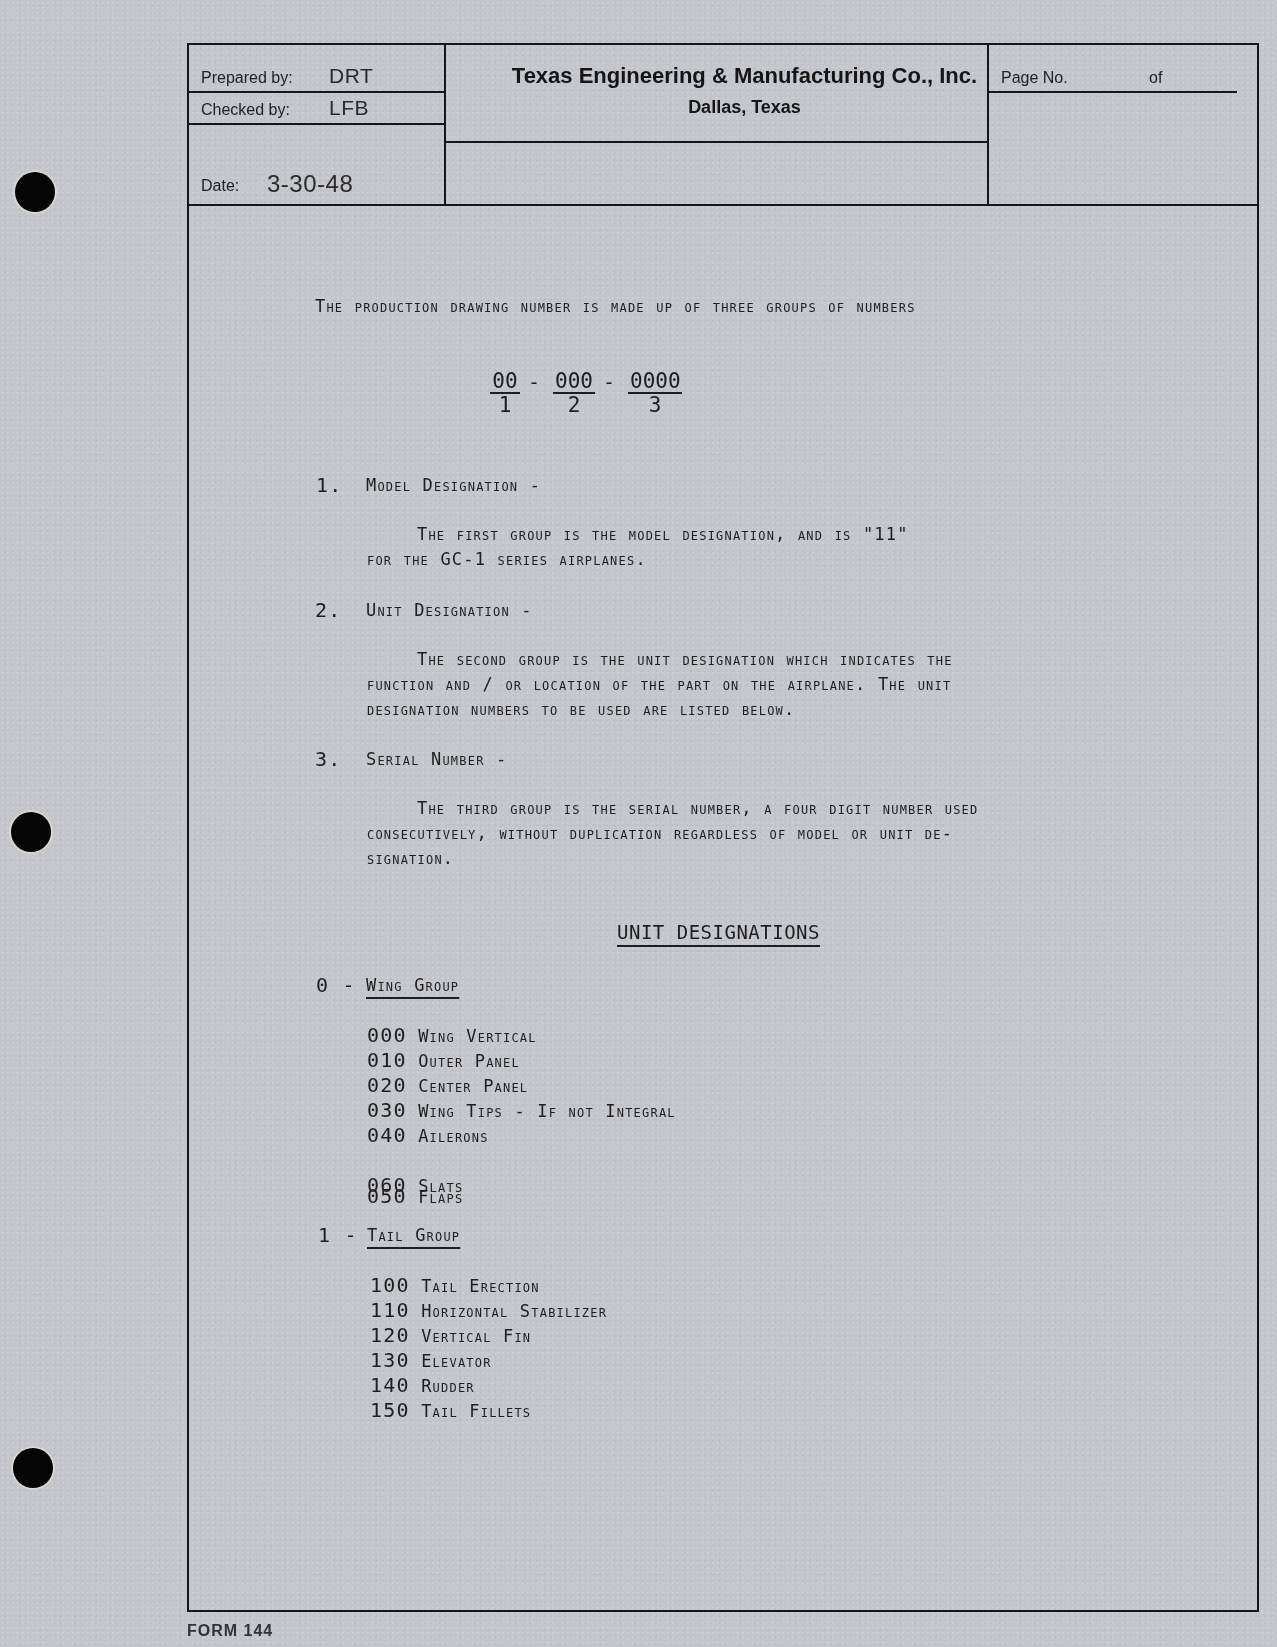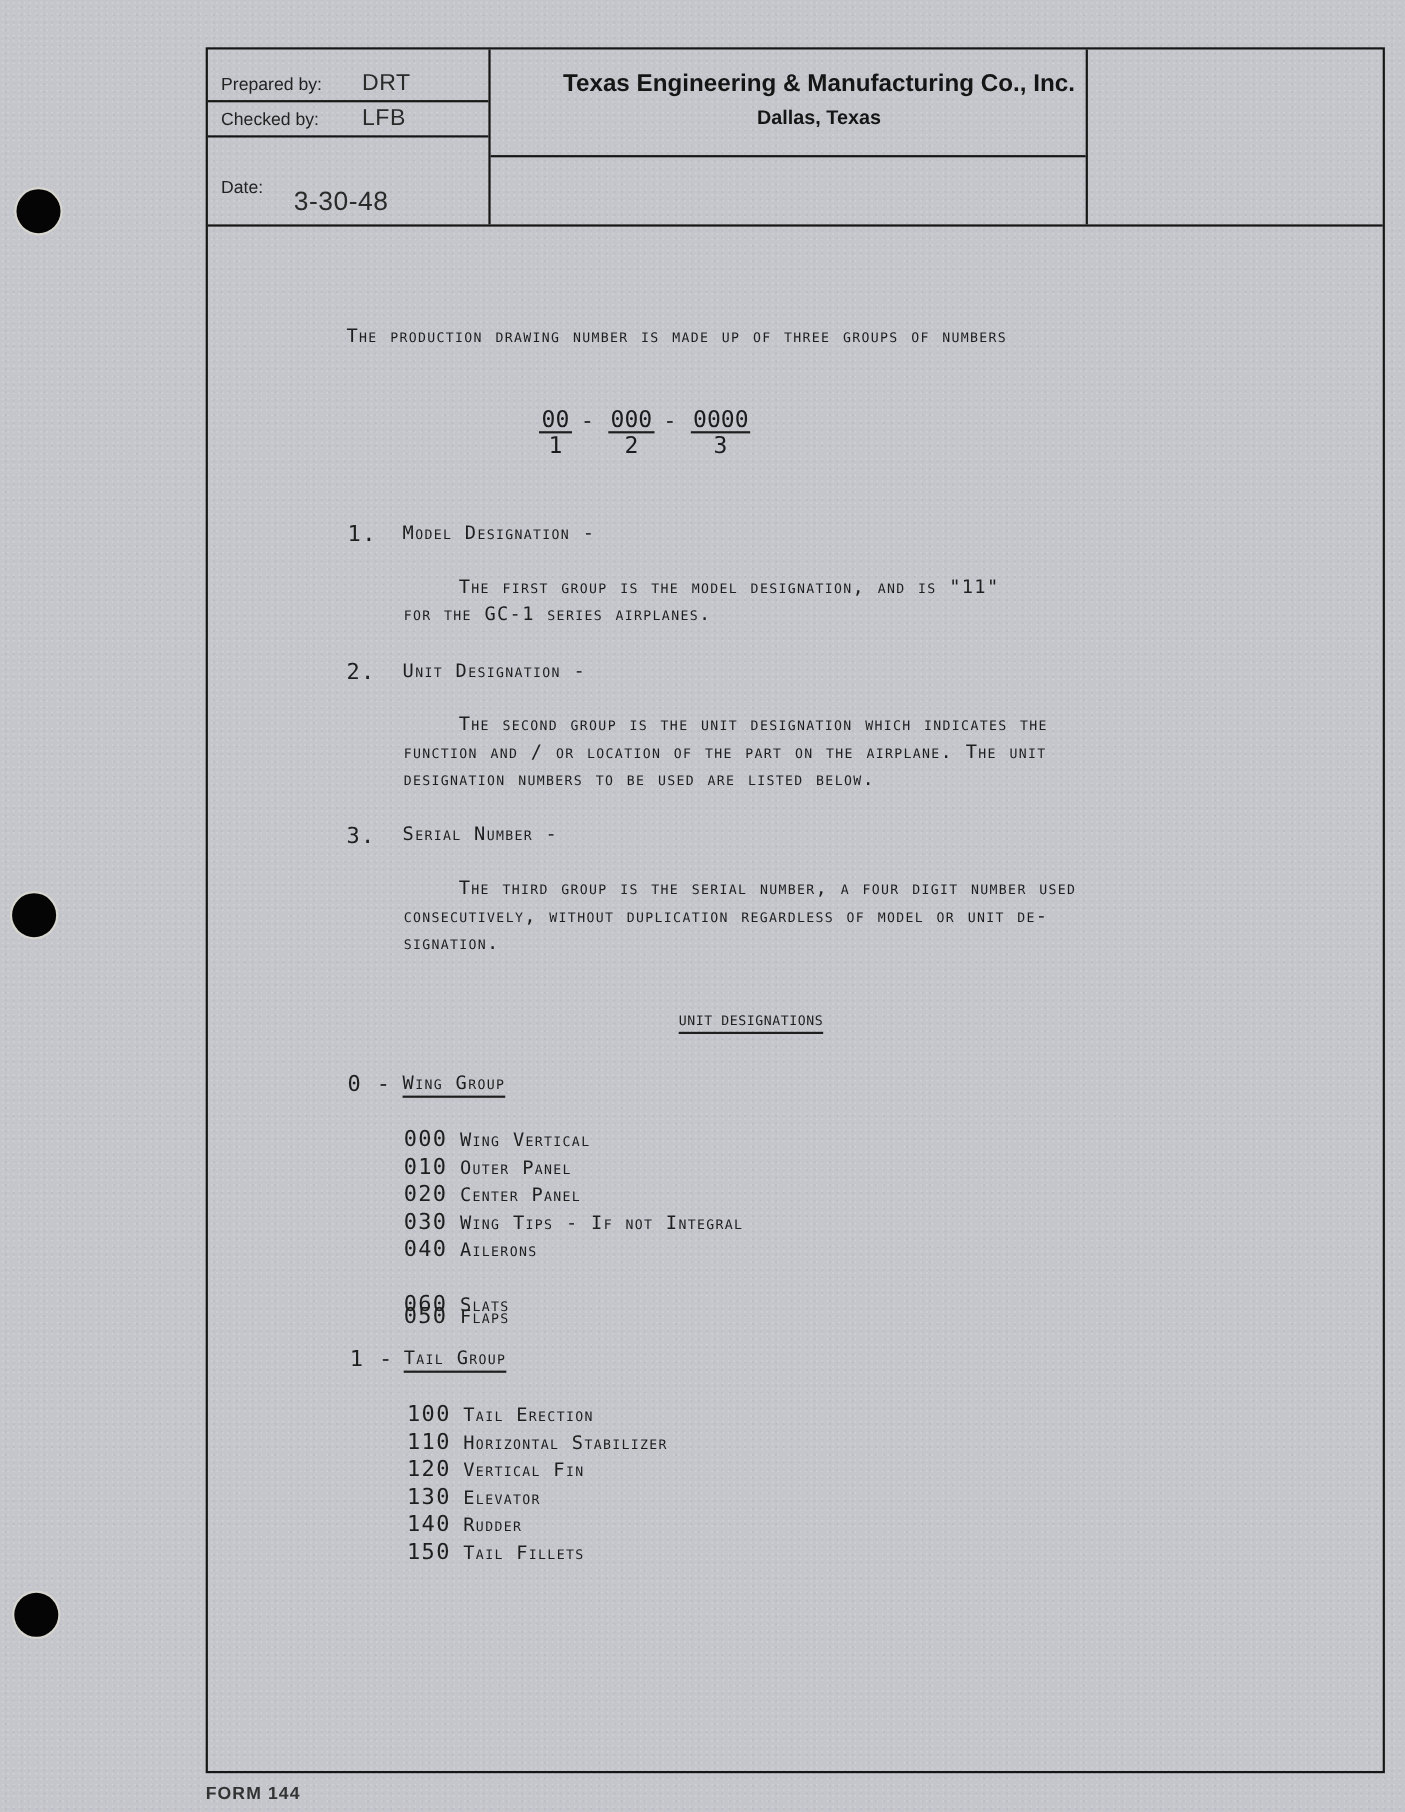--- a/index.html
+++ b/index.html
@@ -56,32 +56,36 @@
     <div class="hcol-left">
       <div class="hrow" style="top:0;">
         <span class="hlabel" style="left:12px;">Prepared by:</span>
         <span class="hval" style="left:140px;">DRT</span>
       </div>
       <div class="hrow" style="top:32px;">
         <span class="hlabel" style="left:12px;">Checked by:</span>
         <span class="hval" style="left:140px;">LFB</span>
       </div>
       <div class="hrow" style="top:96px; border-bottom:none; height:61px;">
-        <span class="hlabel" style="left:12px; bottom:22px;text-align:center;">Date:</span>
+        <span class="hlabel" style="left:12px; bottom:7px;text-align:center;">Date:</span>
         <span class="hval" style="left:78px; bottom:4px; font-size:24px;">3-30-48</span>
       </div>
     </div>
 
     <div class="hcol-mid">
       <div class="company name">Texas Engineering &amp; Manufacturing Co., Inc.</div>
       <div class="company city">Dallas, Texas</div>
       <div class="mid-divider"></div>
     </div>
 
     <div class="hcol-right">
+      <div class="hrow" style="top:0;">
+        <span class="hlabel" style="left:12px;">Page No.</span>
+        <span class="hlabel" style="left:160px;">of</span>
+      </div>
     </div>
   </div>
 </div>
 
 <div class="t sc" style="left:315px; top:296px;">The production drawing number is made up of three groups of numbers</div>
 
 <div>
   <div class="frac" style="left:490px; top:370px; width:30px;">
     <span class="num">00</span>
     <span class="den">1</span>
@@ -114,21 +118,21 @@
 </div>
 
 <div>
   <div class="t big" style="left:315px; top:747px;">3.</div>
   <div class="t sc" style="left:366px; top:749px;">Serial Number -</div>
   <div class="t sc" style="left:417px; top:798px;">The third group is the serial number, a four digit number used</div>
   <div class="t sc" style="left:367px; top:823px;">consecutively, without duplication regardless of model or unit de-</div>
   <div class="t sc" style="left:367px; top:848px;">signation.</div>
 </div>
 
-<div class="t u" style="left:617px; top:921px; font-size:12px; letter-spacing:0.5px;">UNIT DESIGNATIONS</div>
+<div class="t u" style="left:617px; top:921px; font-size:19px; letter-spacing:0.5px;">UNIT DESIGNATIONS</div>
 
 <div>
   <div class="t big" style="left:316px; top:973px;">0 -</div>
   <div class="t sc u" style="left:366px; top:975px;">Wing Group</div>
 
   <div class="t" style="left:367px; top:1023px;"><span class="big">000</span> <span class="sc">Wing Vertical</span></div>
   <div class="t" style="left:367px; top:1048px;"><span class="big">010</span> <span class="sc">Outer Panel</span></div>
   <div class="t" style="left:367px; top:1073px;"><span class="big">020</span> <span class="sc">Center Panel</span></div>
   <div class="t" style="left:367px; top:1098px;"><span class="big">030</span> <span class="sc">Wing Tips - If not Integral</span></div>
   <div class="t" style="left:367px; top:1123px;"><span class="big">040</span> <span class="sc">Ailerons</span></div>

